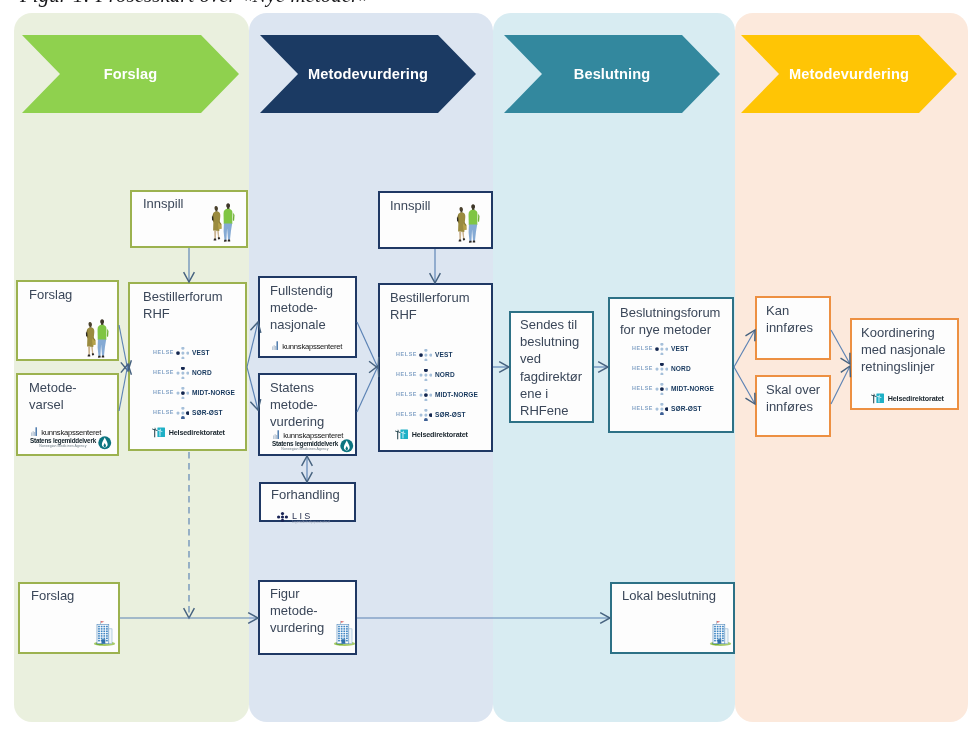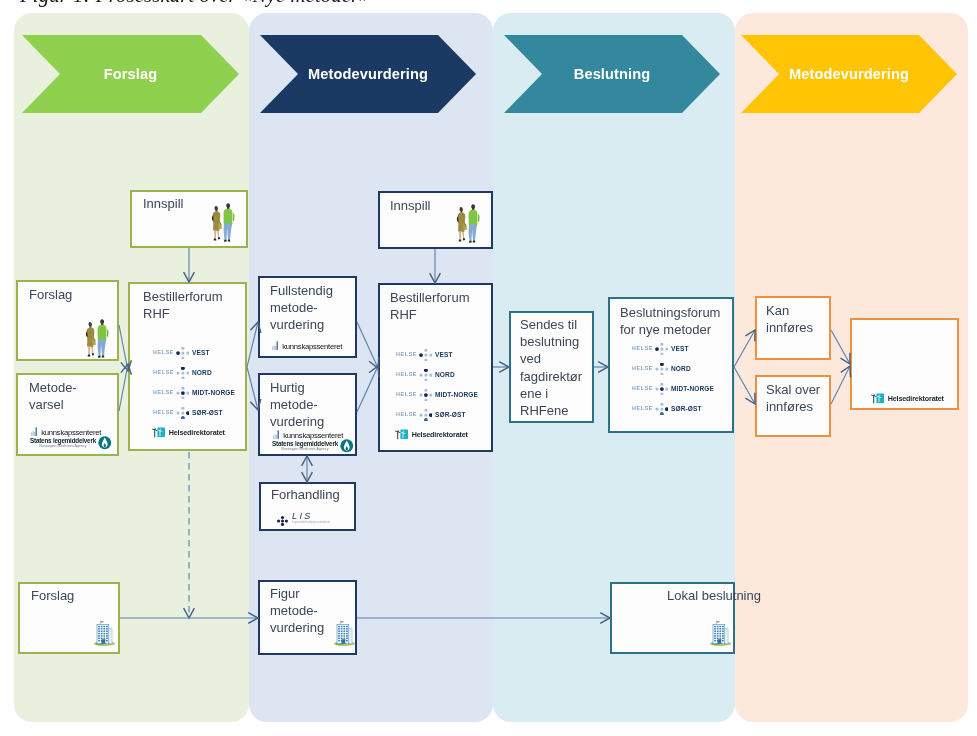--- a/index.html
+++ b/index.html
@@ -185,33 +185,33 @@
             <path d="M7.8 3.2 L10.3 4.2 L10.3 4.95 L7.8 4.0 Z" fill="#eafbff"></path>
             <rect x="7.55" y="3.2" width="0.85" height="6.2" fill="#eafbff"></rect>
           </svg>
           <span style="color: rgb(27, 38, 46); font-weight: bold; font-size: 7.2px; margin-left: 2.2px; letter-spacing: -0.15px; line-height: 1;">Helsedirektoratet</span>
         </div>
       </div>
     </div>
     <div class="box" style="left: 258px; top: 276px; width: 99px; height: 82px; border: 2.2px solid rgb(31, 56, 100);">
       <div class="ttl" style="left: 10px; top: 4px;">Fullstendig
 metode-
-vurdering</div>
+nasjonale</div>
       <div style="display: flex; align-items: flex-end; white-space: nowrap; position: absolute; left: 12px; top: 63px;">
         <svg width="9.8" height="9" viewBox="0 0 11.5 10.5" style="display: block; overflow: visible;">
           <rect x="0.2" y="6.3" width="1.3" height="4.2" fill="#b3c2d2"></rect>
           <rect x="1.9" y="4.9" width="1.3" height="5.6" fill="#b3c2d2"></rect>
           <rect x="3.6" y="5.8" width="1.3" height="4.7" fill="#b3c2d2"></rect>
           <rect x="5.3" y="0.3" width="1.6" height="10.2" fill="#3d6ea5"></rect>
         </svg>
         <span style="color: rgb(22, 22, 22); font-size: 7.7px; letter-spacing: -0.28px; line-height: 0.95; margin-left: 0.5px;">kunnskapssenteret</span>
       </div>
     </div>
     <div class="box" style="left: 258px; top: 373px; width: 99px; height: 83px; border: 2.2px solid rgb(31, 56, 100);">
-      <div class="ttl" style="left: 10px; top: 4px;">Hurtig
+      <div class="ttl" style="left: 10px; top: 4px;">Statens
 metode-
 vurdering</div>
       <div style="display: flex; flex-direction: column; align-items: flex-start; position: absolute; left: 12px; top: 55px;">
         <div style="display: flex; align-items: flex-end; white-space: nowrap; margin-left: 1px;">
           <svg width="9.8" height="9" viewBox="0 0 11.5 10.5" style="display: block; overflow: visible;">
             <rect x="0.2" y="6.3" width="1.3" height="4.2" fill="#b3c2d2"></rect>
             <rect x="1.9" y="4.9" width="1.3" height="5.6" fill="#b3c2d2"></rect>
             <rect x="3.6" y="5.8" width="1.3" height="4.7" fill="#b3c2d2"></rect>
             <rect x="5.3" y="0.3" width="1.6" height="10.2" fill="#3d6ea5"></rect>
           </svg>
@@ -223,23 +223,23 @@
             <span style="color: rgb(107, 122, 132); font-size: 3.5px; letter-spacing: 0.05px; line-height: 1.3;">Norwegian Medicines Agency</span>
           </div>
           <svg width="13.5" height="13.5" viewBox="0 0 14 14" style="display: block; overflow: visible; margin-left: 2.5px;">
             <circle cx="7" cy="7" r="6.7" fill="#0c7480"></circle>
             <path d="M7 1.6 C5.2 4.9 4.0 7.0 4.0 8.8 C4.0 10.5 5.3 11.8 7 11.8 C8.7 11.8 10.0 10.5 10.0 8.8 C10.0 7.0 8.8 4.9 7 1.6 Z" fill="#ffffff"></path>
             <path d="M7 7.2 C6.2 8.7 5.7 9.5 5.7 10.1 C5.7 10.85 6.3 11.4 7 11.4 C7.7 11.4 8.3 10.85 8.3 10.1 C8.3 9.5 7.8 8.7 7 7.2 Z" fill="#0c7480"></path>
           </svg>
         </div>
       </div>
     </div>
-    <div class="box" style="left: 259px; top: 482px; width: 97px; height: 49px; border: 2.2px solid rgb(31, 56, 100);">
+    <div class="box" style="left: 259px; top: 482px; width: 97px; height: 40px; border: 2.2px solid rgb(31, 56, 100);">
       <div class="ttl" style="left: 10px; top: 2px;">Forhandling</div>
-      <div style="display: flex; align-items: flex-end; white-space: nowrap; position: absolute; left: 16px; top: 28px; font-style: italic;">
+      <div style="display: flex; align-items: flex-start; white-space: nowrap; position: absolute; left: 16px; top: 28px;">
         <svg width="11" height="10" viewBox="0 0 11 10" style="display: block; overflow: visible;">
           <circle cx="5.5" cy="1.6" r="1.6" fill="#1a2456"></circle>
           <circle cx="5.5" cy="8.4" r="1.6" fill="#1a2456"></circle>
           <circle cx="1.6" cy="5" r="1.6" fill="#1a2456"></circle>
           <circle cx="9.4" cy="5" r="1.6" fill="#1a2456"></circle>
           <circle cx="5.5" cy="5" r="1.6" fill="#1a2456"></circle>
         </svg>
         <div style="display: flex; flex-direction: column; margin-left: 4px;">
           <span style="color: rgb(42, 51, 82); font-size: 9px; letter-spacing: 2.4px; line-height: 1;">LIS</span>
           <span style="color: rgb(153, 164, 184); font-size: 2.6px; letter-spacing: 0.1px; line-height: 1.9;">Legemiddelinnkjøpssamarbeid</span>
@@ -391,20 +391,23 @@
     </div>
     <div class="box" style="left: 755px; top: 296px; width: 76px; height: 64px; border: 2.2px solid rgb(237, 144, 66);">
       <div class="ttl" style="left: 9px; top: 4px;">Kan
 innføres</div>
     </div>
     <div class="box" style="left: 755px; top: 375px; width: 76px; height: 62px; border: 2.2px solid rgb(237, 144, 66);">
       <div class="ttl" style="left: 9px; top: 4px;">Skal over
 innføres</div>
     </div>
     <div class="box" style="left: 850px; top: 318px; width: 109px; height: 92px; border: 2.2px solid rgb(237, 144, 66);">
+      <div class="ttl" style="left: 9px; top: 4px;">Koordinering
+med nasjonale
+retningslinjer</div>
       <div style="display: flex; align-items: center; white-space: nowrap; position: absolute; left: 19px; top: 73px;">
         <svg width="14.5" height="10.5" viewBox="0 0 14.5 10.5" style="display: block; overflow: visible;">
           <rect x="5.4" y="0.4" width="7.6" height="9.5" rx="0.5" fill="#1fb0c6"></rect>
           <path d="M2.9 0.2 L3.45 1.55 L3.25 2.4 L2.75 1.4 Z" fill="#10333e"></path>
           <path d="M0.2 1.5 L2.55 2.45 L2.55 3.25 L0.05 2.2 Z" fill="#10333e"></path>
           <path d="M2.55 2.1 L5.4 3.2 L5.4 3.95 L2.55 3.0 Z" fill="#10333e"></path>
           <rect x="2.25" y="2.1" width="0.95" height="8.2" fill="#10333e"></rect>
           <path d="M8.0 1.3 L8.6 2.6 L8.3 3.4 L7.85 2.5 Z" fill="#eafbff"></path>
           <path d="M5.9 2.7 L7.9 3.5 L7.9 4.25 L5.9 3.45 Z" fill="#eafbff"></path>
           <path d="M7.8 3.2 L10.3 4.2 L10.3 4.95 L7.8 4.0 Z" fill="#eafbff"></path>
@@ -489,21 +492,21 @@
         <rect x="9.3" y="28.500000000000004" width="2.4" height="2.1" fill="#3f86c3"></rect>
         <rect x="12.9" y="28.500000000000004" width="2.4" height="2.1" fill="#3f86c3"></rect>
         <rect x="16.5" y="28.500000000000004" width="2.4" height="2.1" fill="#3f86c3"></rect>
         <rect x="20.1" y="28.500000000000004" width="2.4" height="2.1" fill="#3f86c3"></rect>
         <rect x="13.9" y="27.6" width="5.2" height="6.1" fill="#2f6fa8"></rect>
         <rect x="12.4" y="2.6" width="0.9" height="5" fill="#90a5b6"></rect>
         <path d="M13.3 2.8 L17.8 3.9 L13.3 5.2 Z" fill="#d85a5a"></path>
       </svg>
     </div>
     <div class="box" style="left: 610px; top: 582px; width: 125px; height: 72px; border: 2.2px solid rgb(45, 113, 134);">
-      <div class="ttl" style="left: 10px; top: 3px; margin-left: 45px;">Lokal beslutning</div>
+      <div class="ttl" style="left: 10px; top: 3px;">Lokal beslutning</div>
       <svg width="25" height="28" viewBox="1 3 34 35" style="display: block; overflow: visible; position: absolute; left: 96px; top: 36px;">
         <ellipse cx="18" cy="33.6" rx="14.5" ry="3.3" fill="#a8cc6a"></ellipse>
         <ellipse cx="11.5" cy="33.8" rx="5.2" ry="1.9" fill="#76b030"></ellipse>
         <rect x="23.6" y="13.5" width="4.6" height="20.2" fill="#eef5fa" stroke="#7fa9c9" stroke-width="0.7"></rect>
         <rect x="7.8" y="7.5" width="16" height="26.2" fill="#ffffff" stroke="#5c90c0" stroke-width="0.9"></rect>
         <rect x="9.3" y="9.3" width="2.4" height="2.1" fill="#3f86c3"></rect>
         <rect x="12.9" y="9.3" width="2.4" height="2.1" fill="#3f86c3"></rect>
         <rect x="16.5" y="9.3" width="2.4" height="2.1" fill="#3f86c3"></rect>
         <rect x="20.1" y="9.3" width="2.4" height="2.1" fill="#3f86c3"></rect>
         <rect x="9.3" y="12.5" width="2.4" height="2.1" fill="#3f86c3"></rect>

